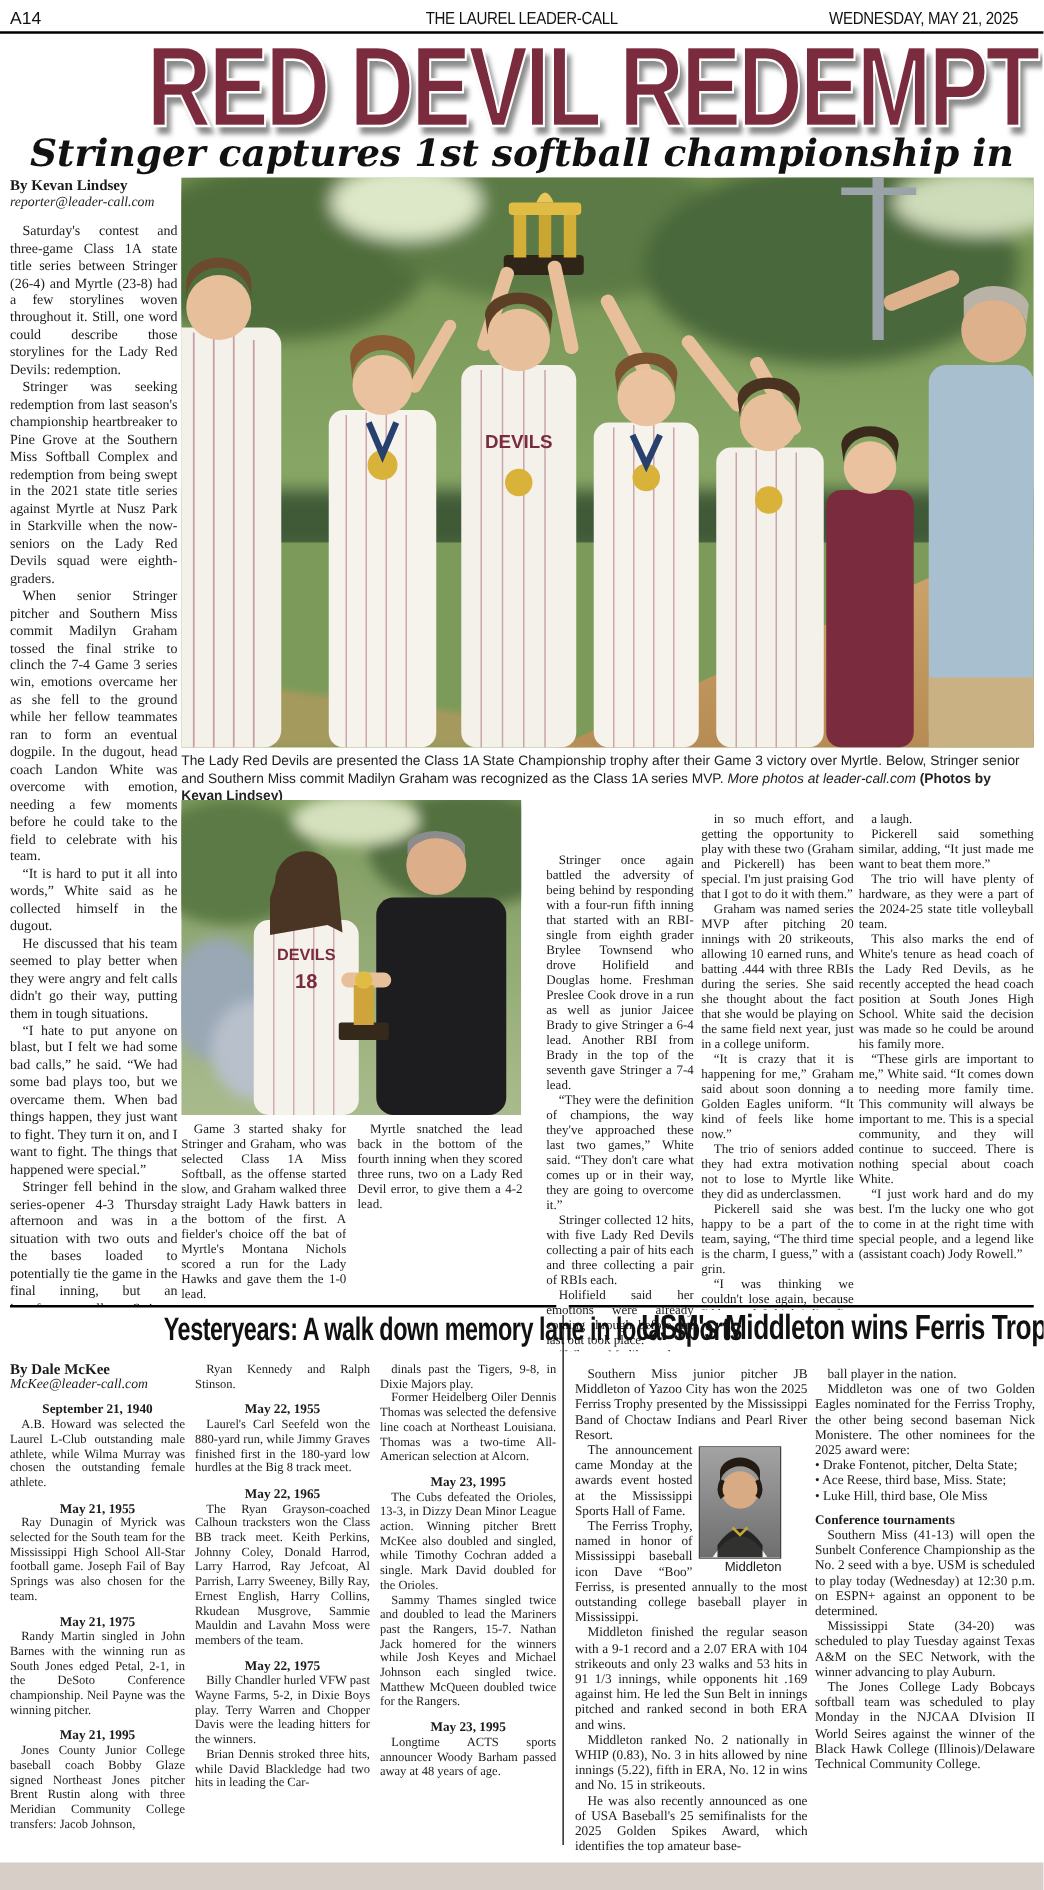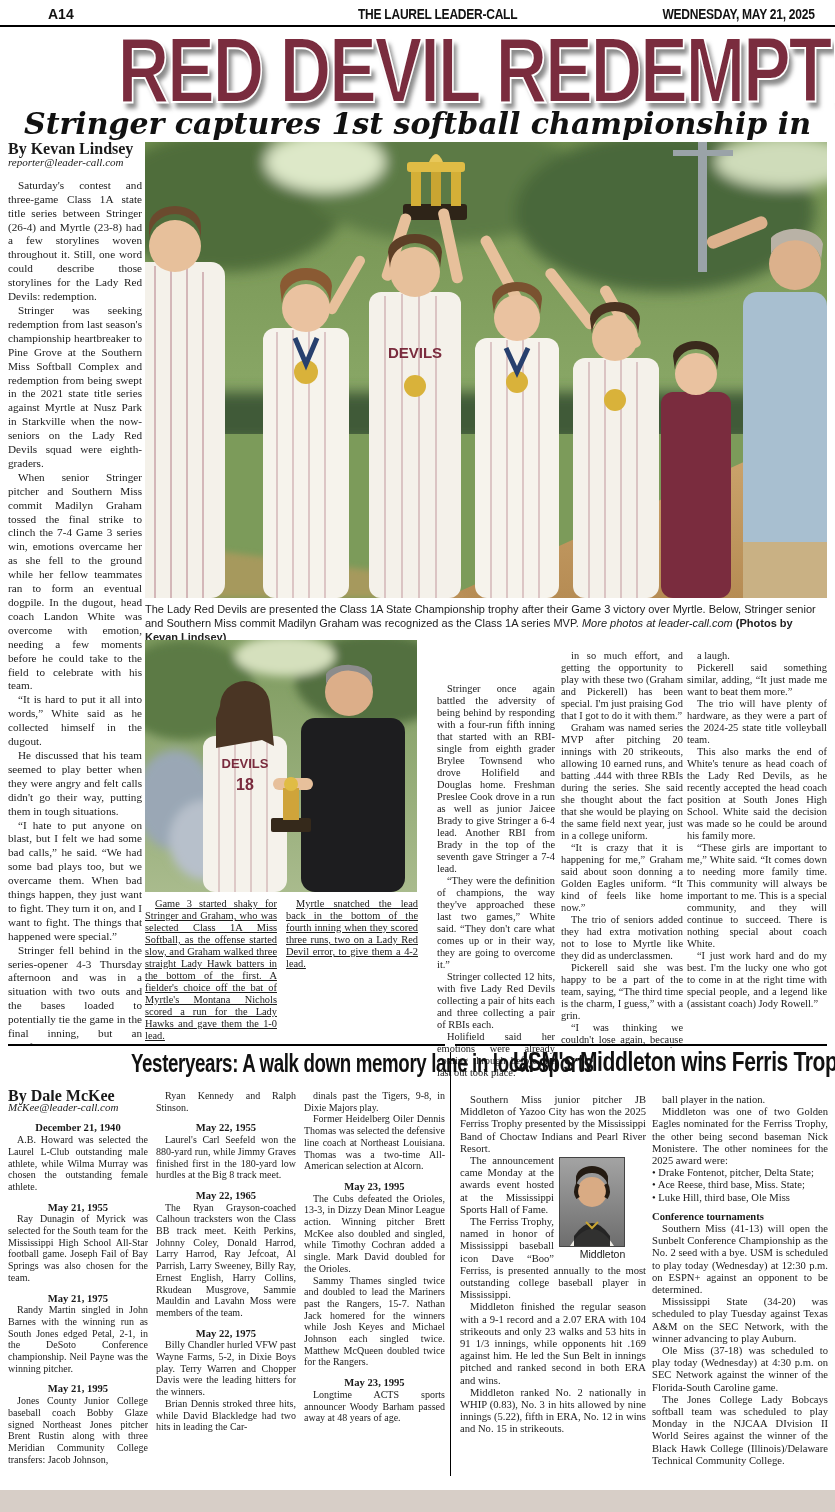--- a/index.html
+++ b/index.html
@@ -1,49 +1,49 @@
 <!DOCTYPE html>
 <html><head>
 <meta charset="utf-8">
 <style>
   html,body{margin:0;padding:0;background:#fff;}
   .page{position:relative;width:835px;height:1512px;background:#ffffff;overflow:hidden;
         font-family:"Liberation Serif",serif;color:#1a1a1a;}
   .rule{position:absolute;background:#000;}
   
   .hdr{position:absolute;top:6px;left:8px;right:8px;height:18px;
-       font-family:"Liberation Sans",sans-serif;font-weight:bold;font-size:14px;color:#111;margin-left:40px;}
+       font-family:"Liberation Sans",sans-serif;font-weight:normal;font-size:14px;color:#111;}
   .hdr .hl{position:absolute;left:0;top:0;}
   .hdr .hc{position:absolute;left:0;right:0;top:0;text-align:center;}
   .hdr .hr{position:absolute;right:0;top:0;}
   .cond{display:inline-block;transform:scaleX(.86);transform-origin:50% 50%;letter-spacing:-.3px;white-space:nowrap;}
   
   .headline{position:absolute;top:24px;left:0;width:835px;text-align:center;line-height:1;}
   .headline span{display:inline-block;transform:scaleX(.78);transform-origin:50% 50%;white-space:nowrap;
       font-family:"Liberation Sans",sans-serif;font-weight:900;font-size:92px;letter-spacing:-3px;
       color:#7a2c3e;-webkit-text-stroke:2px #ffffff;
       text-shadow:5px 6px 5px rgba(110,110,110,.8);}
   .subhead{position:absolute;top:106px;left:0;width:835px;text-align:center;
       font-family:"DejaVu Serif",serif;font-style:italic;font-weight:bold;font-size:30px;color:#111;}
   
   .textcol{position:absolute;overflow:hidden;text-align:justify;}
   .textcol p{margin:0;text-indent:10px;}
-  .byline{font-weight:bold;font-size:16px;text-indent:0 !important;}
+  .byline{font-weight:bold;font-size:12px;text-indent:0 !important;}
   .bymail{font-style:italic;font-size:11px;text-indent:0 !important;margin-bottom:9px !important;}
   .leadleft{left:8px;top:142px;width:134px;height:902px;font-size:11.2px;line-height:13.9px;}
   .leadcol{top:650px;height:398px;font-size:10.4px;line-height:12px;}
   #lc1{left:437px;width:118px;margin-top:33px;} #lc2{left:561px;width:122px;} #lc3{left:687px;width:140px;}
   
   .mainphoto{position:absolute;left:145px;top:142px;width:682px;height:456px;}
   .insetphoto{position:absolute;left:145px;top:640px;width:272px;height:252px;}
   .mainphoto svg,.insetphoto svg{display:block;}
   .maincap{position:absolute;left:145px;top:602px;width:682px;
       font-family:"Liberation Sans",sans-serif;font-size:11px;line-height:14px;color:#222;text-align:left;}
   .maincap b{font-weight:bold;}
-  .insetcap{top:898px;height:144px;font-size:10.4px;line-height:12px;text-decoration:underline;}
+  .insetcap{top:898px;height:144px;font-size:10.4px;line-height:12px;}
   #ic1{left:145px;width:132px;} #ic2{left:286px;width:132px;}
   
   #ruleL{top:1044px;left:8px;width:437px;height:2px;}
   #ruleR{top:1044px;left:455px;width:372px;height:2px;}
   #vdiv{top:1052px;left:450px;width:1px;height:424px;}
   .yy-title{position:absolute;top:1050px;left:0;width:450px;text-align:center;line-height:1;margin-left:41px;}
   .yy-title span{display:inline-block;transform:scaleX(.72);transform-origin:50% 50%;white-space:nowrap;
       font-family:"Liberation Sans",sans-serif;font-weight:900;font-size:26px;letter-spacing:-.5px;color:#111;}
   .usm-title{position:absolute;top:1048px;left:455px;width:380px;text-align:center;line-height:1;}
   .usm-title span{display:inline-block;transform:scaleX(.75);transform-origin:50% 50%;white-space:nowrap;
@@ -331,21 +331,21 @@
 
   <div class="yy-title">
     <span>Yesteryears: A walk down memory lane in local sports</span>
   </div>
   <div class="textcol yycol" id="yy1">
     <p class="byline">By Dale McKee</p>
     <p class="bymail">McKee@leader-call.com</p>
     <div>
 
     <div class="entry">
-        <div class="eh">December 21, 1940</div>
+        <div class="eh">September 21, 1940</div>
         <p>A.B. Howard was selected the Laurel L-Club outstanding male athlete, while Wilma Murray was chosen the outstanding female athlete.</p>
       </div>
         <div class="entry">
         <div class="eh">May 21, 1955</div>
         <p>Ray Dunagin of Myrick was selected for the South team for the Mississippi High School All-Star football game. Joseph Fail of Bay Springs was also chosen for the team.</p>
       </div>
         <div class="entry">
         <div class="eh">May 21, 1975</div>
         <p>Randy Martin singled in John Barnes with the winning run as South Jones edged Petal, 2-1, in the DeSoto Conference championship. Neil Payne was the winning pitcher.</p>
       </div>
@@ -427,36 +427,36 @@
         <path d="M 14 78 q 18 -26 36 0 l 0 10 l -36 0 Z" fill="#1c1c1c" opacity=".9"></path>
         <path d="M 26 64 l 6 6 l 6 -6" stroke="#c9a532" stroke-width="2" fill="none"></path>
       </svg>
       <div class="hcap">Middleton</div>
     </div>
     <div>
         <p>The announcement came Monday at the awards event hosted at the Mississippi Sports Hall of Fame.</p>
         <p>The Ferriss Trophy, named in honor of Mississippi baseball icon Dave “Boo” Ferriss, is presented annually to the most outstanding college baseball player in Mississippi.</p>
         <p>Middleton finished the regular season with a 9-1 record and a 2.07 ERA with 104 strikeouts and only 23 walks and 53 hits in 91 1/3 innings, while opponents hit .169 against him. He led the Sun Belt in innings pitched and ranked second in both ERA and wins.</p>
         <p>Middleton ranked No. 2 nationally in WHIP (0.83), No. 3 in hits allowed by nine innings (5.22), fifth in ERA, No. 12 in wins and No. 15 in strikeouts.</p>
+        <p>He was also recently announced as one of USA Baseball's 25 semifinalists for the 2025 Golden Spikes Award, which identifies the top amateur base-</p>
       </div>
   </div>
   <div class="textcol usmcol" id="usm2">
     <div>
         <p>ball player in the nation.</p>
         <p>Middleton was one of two Golden Eagles nominated for the Ferriss Trophy, the other being second baseman Nick Monistere. The other nominees for the 2025 award were:</p>
       </div>
     <div class="bullets">
 
     <p>• Drake Fontenot, pitcher, Delta State;</p>
         <p>• Ace Reese, third base, Miss. State;</p>
         <p>• Luke Hill, third base, Ole Miss</p>
       </div>
     <p class="subh">Conference tournaments</p>
     <div>
         <p>Southern Miss (41-13) will open the Sunbelt Conference Championship as the No. 2 seed with a bye. USM is scheduled to play today (Wednesday) at 12:30 p.m. on ESPN+ against an opponent to be determined.</p>
         <p>Mississippi State (34-20) was scheduled to play Tuesday against Texas A&amp;M on the SEC Network, with the winner advancing to play Auburn.</p>
-        <p>Ole Miss (37-18) was scheduled to play today (Wednesday) at 4:30 p.m. on SEC Network against the winner of the Florida-South Caroline game.</p>
         <p>The Jones College Lady Bobcays softball team was scheduled to play Monday in the NJCAA DIvision II World Seires against the winner of the Black Hawk College (Illinois)/Delaware Technical Community College.</p>
       </div>
   </div>
 
   <div class="bottomstrip"></div>
 </div>
 
 </body></html>

